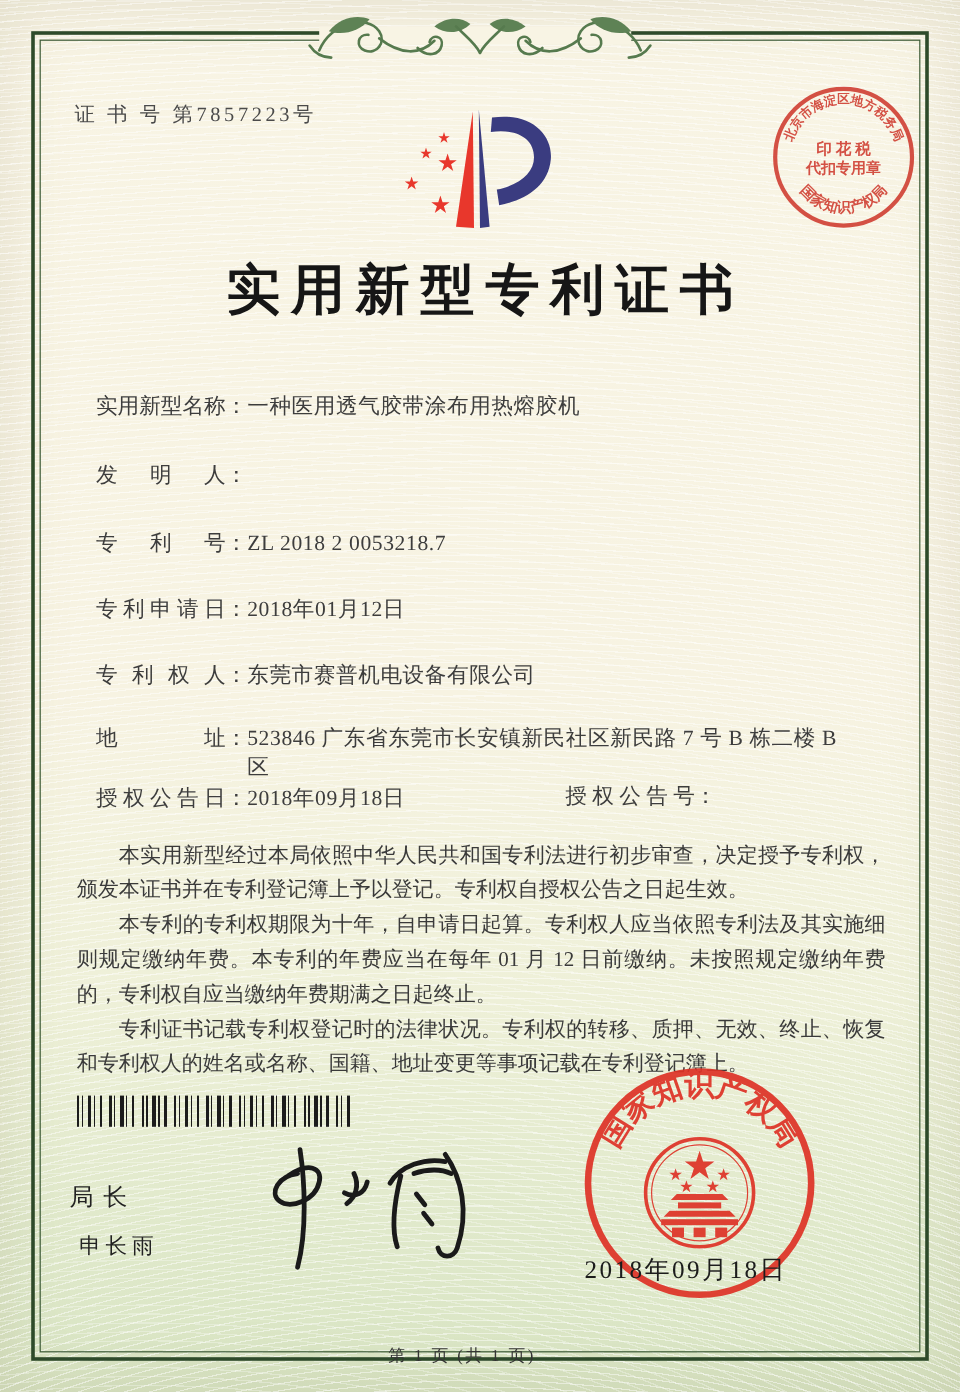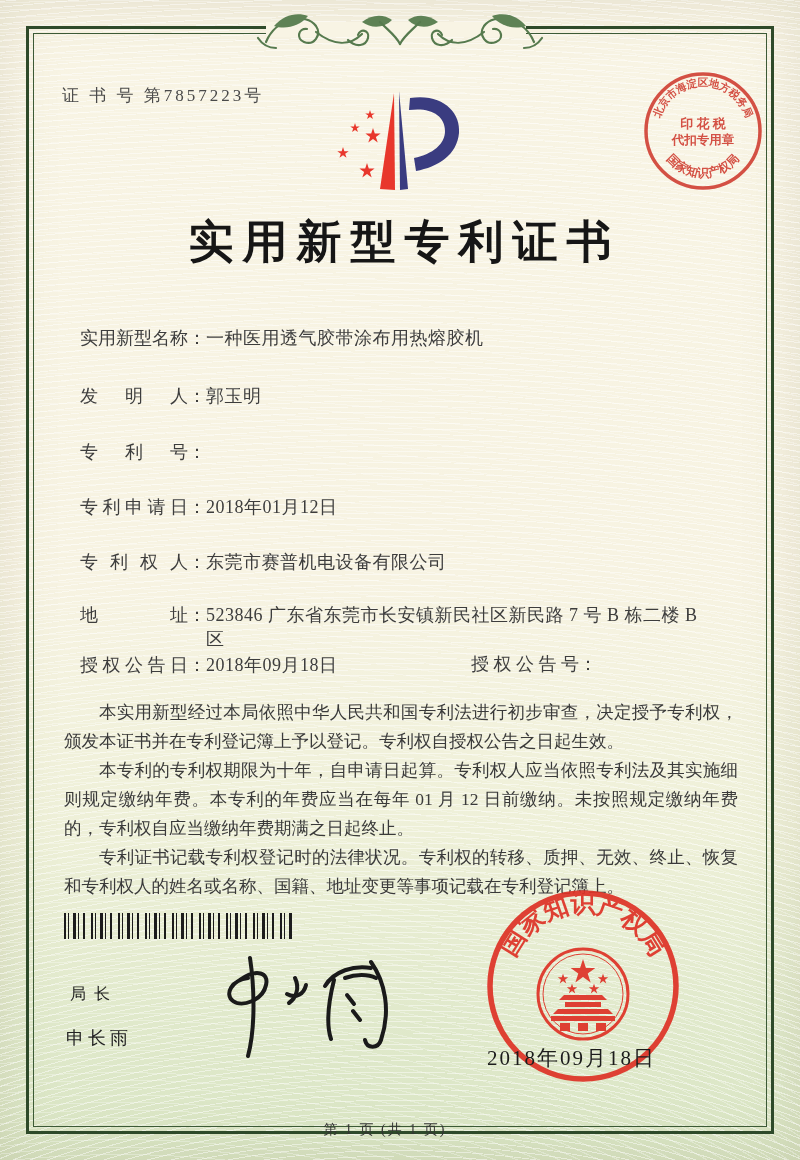--- a/index.html
+++ b/index.html
@@ -39,21 +39,21 @@
 
   .body-text{position:absolute; left:64px; top:698px; width:674px;
     font-size:17.5px; line-height:29px; text-align:justify; color:#3a3a3a;}
   .body-text p{margin:0; text-indent:2em;}
 
   .barcode{position:absolute; left:64px; top:913px; width:228px; height:26px;
     background:
       repeating-linear-gradient(90deg,#1c1c1c 0 2px,rgba(0,0,0,0) 2px 4px,#1c1c1c 4px 5px,rgba(0,0,0,0) 5px 9px,#1c1c1c 9px 12px,rgba(0,0,0,0) 12px 14px,#1c1c1c 14px 15px,rgba(0,0,0,0) 15px 19px,#1c1c1c 19px 21px,rgba(0,0,0,0) 21px 27px);
   }
 
-  .sig-title{position:absolute; left:70px; top:984px; font-size:16px; letter-spacing:8px; color:#222;}
+  .sig-title{position:absolute; left:58px; top:984px; font-size:20px; letter-spacing:8px; color:#222;}
   .sig-name{position:absolute; left:66px; top:1026px; font-size:18px; letter-spacing:4px; color:#222;}
   .sig-script{position:absolute; left:195px; top:950px;}
 
   .seal{position:absolute; left:483px; top:886px; opacity:.92;}
   .seal-date{position:absolute; left:487px; top:1044px; font-size:21px; letter-spacing:2px; color:#1c1c1c; z-index:5;}
 
   .footer{position:absolute; left:0; right:30px; top:1106px; text-align:center; font-size:14px; letter-spacing:2px; color:#333;margin-top:15px;}
 </style>
 </head>
 <body>
@@ -122,25 +122,25 @@
 
   <div class="fields">
     <div class="frow" style="top:326px">
       <span class="flabel">实用新型名称</span>
         <span class="colon">：</span>
         <div class="fvalue">一种医用透气胶带涂布用热熔胶机</div>
     </div>
     <div class="frow" style="top:384px">
       <span class="flabel">发明人</span>
         <span class="colon">：</span>
-        <div class="fvalue">郭玉明</div>
     </div>
     <div class="frow" style="top:440px">
       <span class="flabel">专利号</span>
         <span class="colon">：</span>
+        <div class="fvalue">ZL 2018 2 0053218.7</div>
     </div>
     <div class="frow" style="top:495px">
       <span class="flabel">专利申请日</span>
         <span class="colon">：</span>
         <div class="fvalue">2018年01月12日</div>
     </div>
     <div class="frow" style="top:550px">
       <span class="flabel">专利权人</span>
         <span class="colon">：</span>
         <div class="fvalue">东莞市赛普机电设备有限公司</div>

